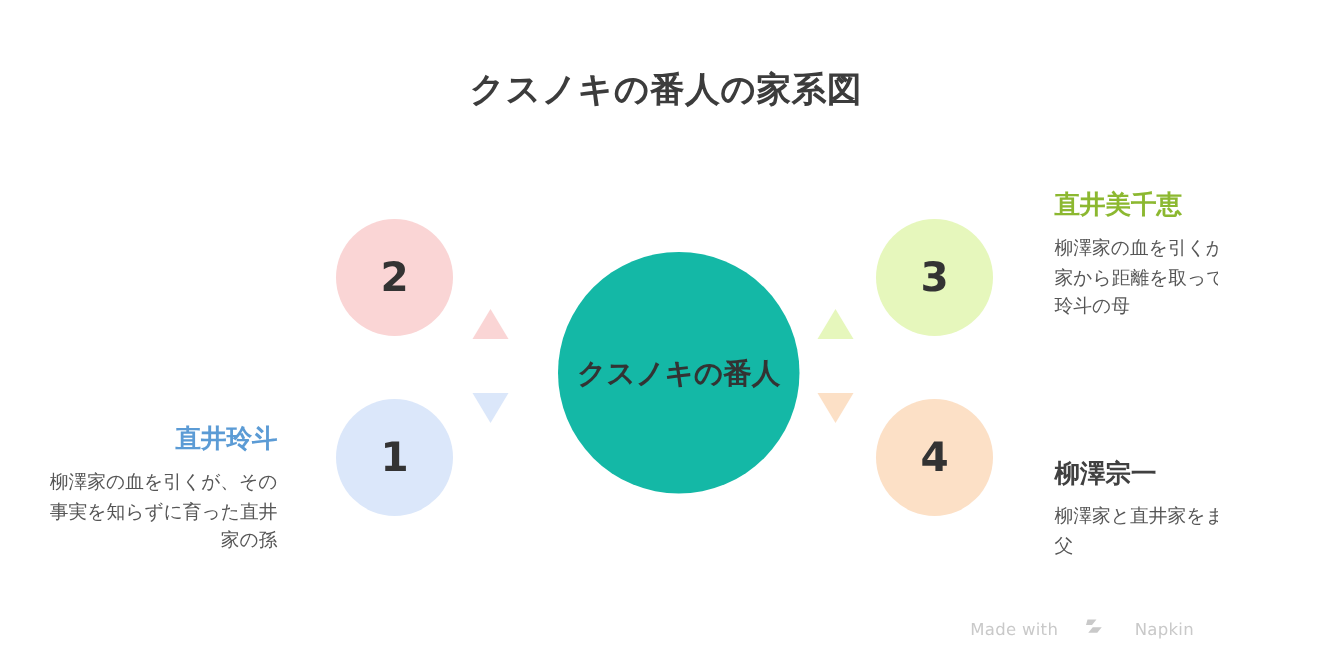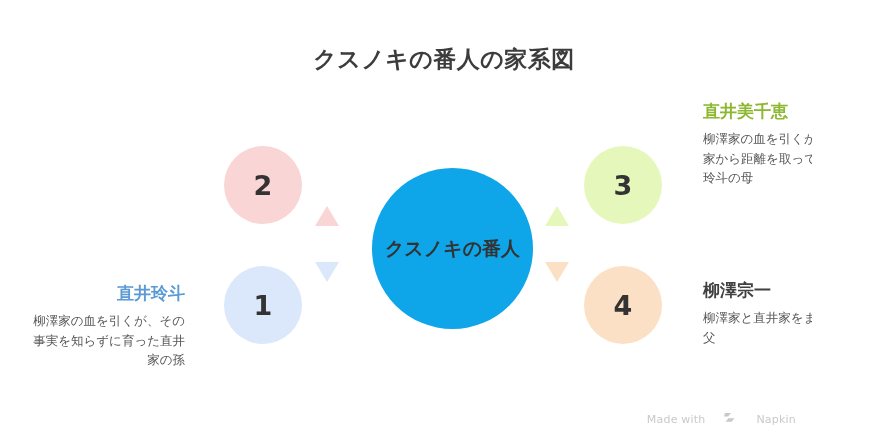--- a/index.html
+++ b/index.html
@@ -78,21 +78,21 @@
   #tri-1 { left: 315px; top: 262px; border-top: 20px solid #dbe7fa; }
   #tri-3 { left: 545px; top: 206px; border-bottom: 20px solid #e6f7bc; }
   #tri-4 { left: 545px; top: 262px; border-top: 20px solid #fce0c6; }
 
   
   .label-block {
     position: absolute;
     width: 155px;
   }
   .label-left  { text-align: right; }
-  .label-right { text-align: left; }
+  .label-right { text-align: left; margin-top: 26px; }
 
   .label-title {
     font-size: 17px;
     font-weight: 700;
     margin: 0 0 7px 0;
     line-height: 1.25;
   }
   .label-desc {
     font-size: 12.5px;
     line-height: 1.55;
@@ -123,21 +123,21 @@
 
 <div id="canvas">
 
   <div id="title">クスノキの番人の家系図</div>
 
   <div class="tri tri-up" id="tri-2" style="border-bottom-color: rgb(250, 213, 213);"></div>
   <div class="tri tri-down" id="tri-1" style="border-top-color: rgb(219, 231, 250);"></div>
   <div class="tri tri-up" id="tri-3" style="border-bottom-color: rgb(230, 247, 188);"></div>
   <div class="tri tri-down" id="tri-4" style="border-top-color: rgb(252, 224, 198);"></div>
 
-  <div class="node-circle" id="center-circle" style="background: #0ea5e9;">クスノキの番人</div>
+  <div class="node-circle" id="center-circle" style="background: #14b8a6;">クスノキの番人</div>
 
   <div class="node-circle num-circle" id="circle-2" style="background: rgb(250, 213, 213);">2</div>
   <div class="node-circle num-circle" id="circle-1" style="background: rgb(219, 231, 250);">1</div>
   <div class="node-circle num-circle" id="circle-3" style="background: rgb(230, 247, 188);">3</div>
   <div class="node-circle num-circle" id="circle-4" style="background: rgb(252, 224, 198);">4</div>
 
 
   <div class="label-block label-left" id="label-1">
     <p class="label-title" style="color: rgb(91, 155, 213); text-align: right;">直井玲斗</p>
     <p class="label-desc">柳澤家の血を引くが、その事実を知らずに育った直井家の孫</p>

